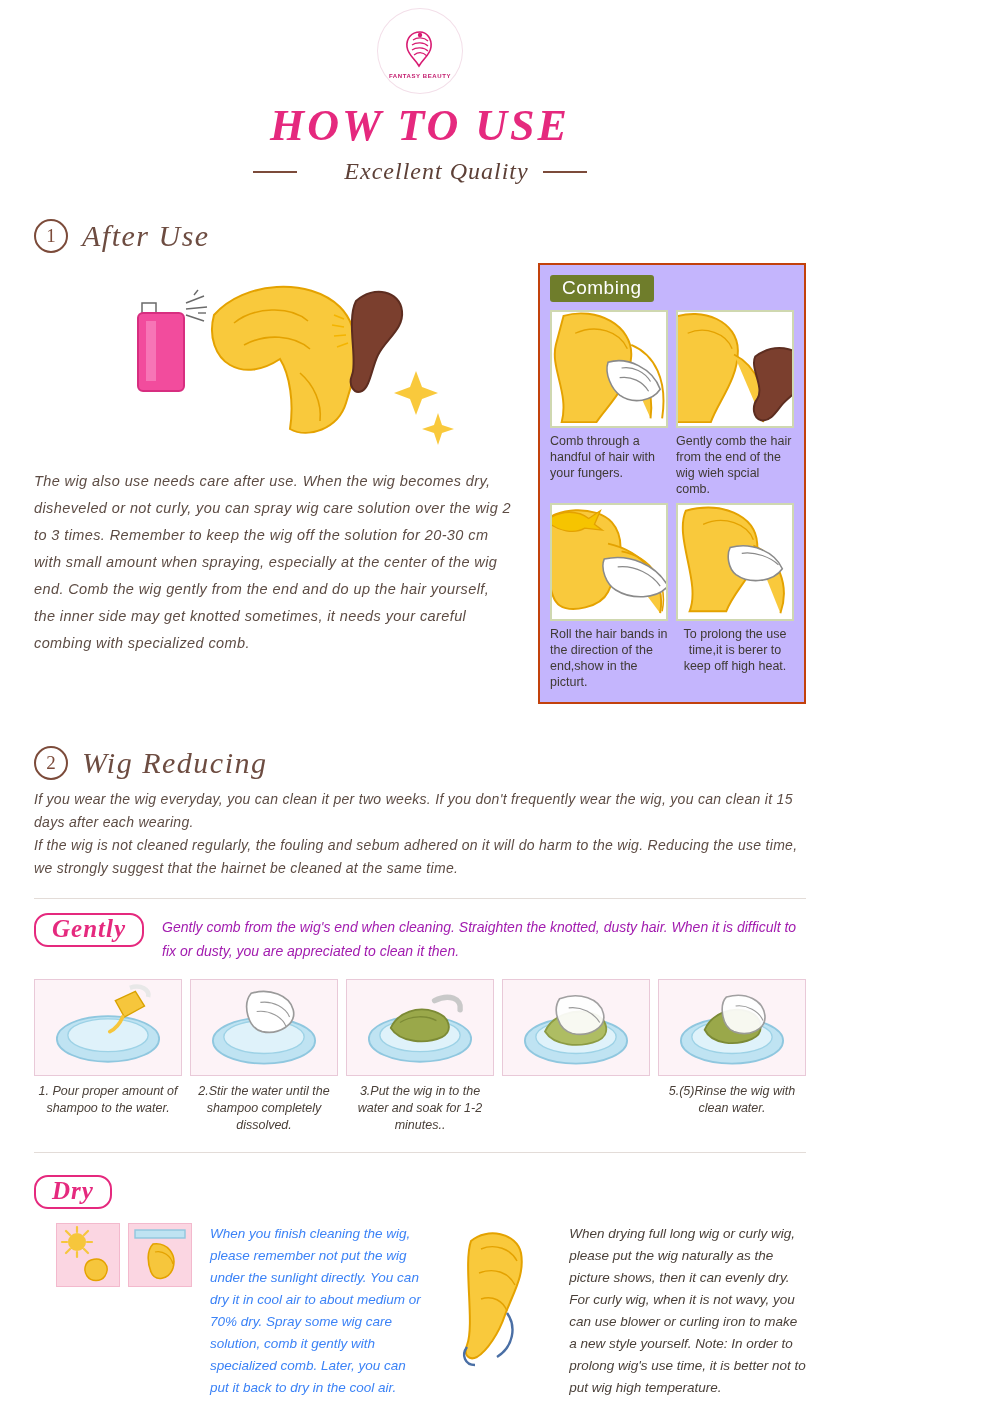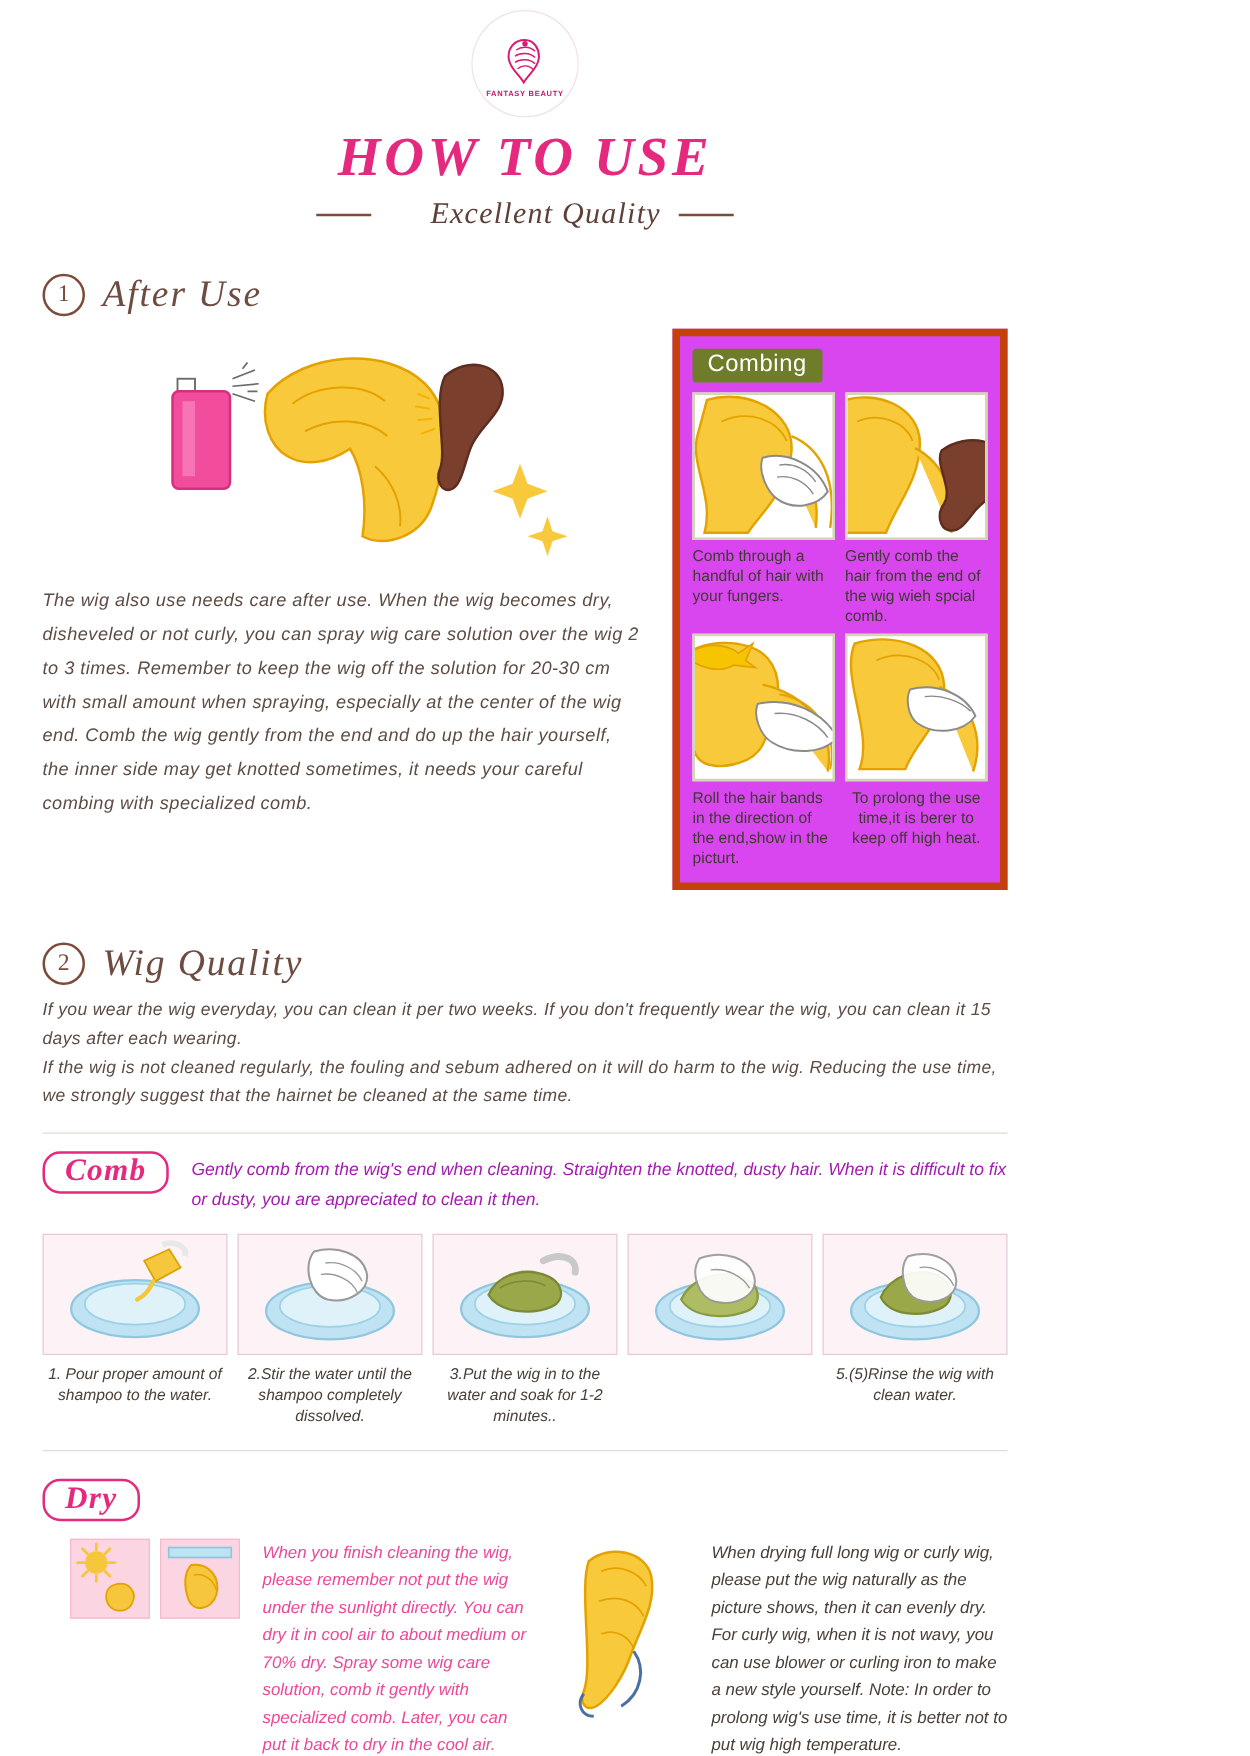--- a/index.html
+++ b/index.html
@@ -141,22 +141,22 @@
     font-size: 14.5px;
     line-height: 27px;
     color: #5d4c44;
     letter-spacing: 0.4px;
     font-style: italic;
   }
 
   
   .combing-panel {
     width: 446px;
-    border: 6px solid #c2410c;
-    background: #d946ef;
+    border: 2px solid #c2410c;
+    background: #c4b5fd;
     padding: 10px 10px 12px 10px;
     box-sizing: border-box;
   }
   .combing-label {
     display: inline-block;
     background: #6f7d2b;
     color: #ffffff;
     font-size: 19px;
     padding: 2px 12px 3px 12px;
     border-radius: 3px;
@@ -280,21 +280,21 @@
     height: 62px;
     background: #fbd6e2;
     border: 1px solid #f3b9cd;
     position: relative;
     overflow: hidden;
   }
   .dry-text {
     font-size: 13.5px;
     line-height: 22px;
     font-style: italic;
-    color: #ec4899;
+    color: #3b82f6;
     width: 270px;
   }
   .dry-figure {
     width: 110px;
     height: 150px;
     position: relative;
     flex: none;
   }
   .dry-text2 {
     font-size: 13.5px;
@@ -452,33 +452,33 @@
           </div>
 
         </div>
       </div>
     </div>
   </div>
 
   <div class="sec2">
     <div class="section-head">
       <div class="num-circle">2</div>
-      <div class="sec-title">Wig Quality</div>
+      <div class="sec-title">Wig Reducing</div>
     </div>
 
     <div class="sec2-paras">
       <div class="sec2-para">If you wear the wig everyday, you can clean it per two weeks. If you don't frequently wear the wig, you can clean it 15 days after each wearing.</div>
       <div class="sec2-para">If the wig is not cleaned regularly, the fouling and sebum adhered on it will do harm to the wig. Reducing the use time, we strongly suggest that the hairnet be cleaned at the same time.</div>
     </div>
 
     <hr class="hr-soft">
 
     <div>
       <div class="clean-row">
-        <div class="tag-pink">Comb</div>
+        <div class="tag-pink">Gently</div>
         <div class="clean-text">Gently comb from the wig's end when cleaning. Straighten the knotted, dusty hair. When it is difficult to fix or dusty, you are appreciated to clean it then.</div>
       </div>
 
       <div class="clean-steps">
 
         <div>
           <div class="bowl-box">
             <svg viewBox="0 0 160 95" width="100%" height="100%" preserveAspectRatio="xMidYMid meet">
               <ellipse cx="80" cy="60" rx="56" ry="25" fill="#bfe3f2" stroke="#8fc7df" stroke-width="2"></ellipse>
               <ellipse cx="80" cy="56" rx="44" ry="18" fill="#dff2fa" stroke="#9dd2e6" stroke-width="1.5"></ellipse>

